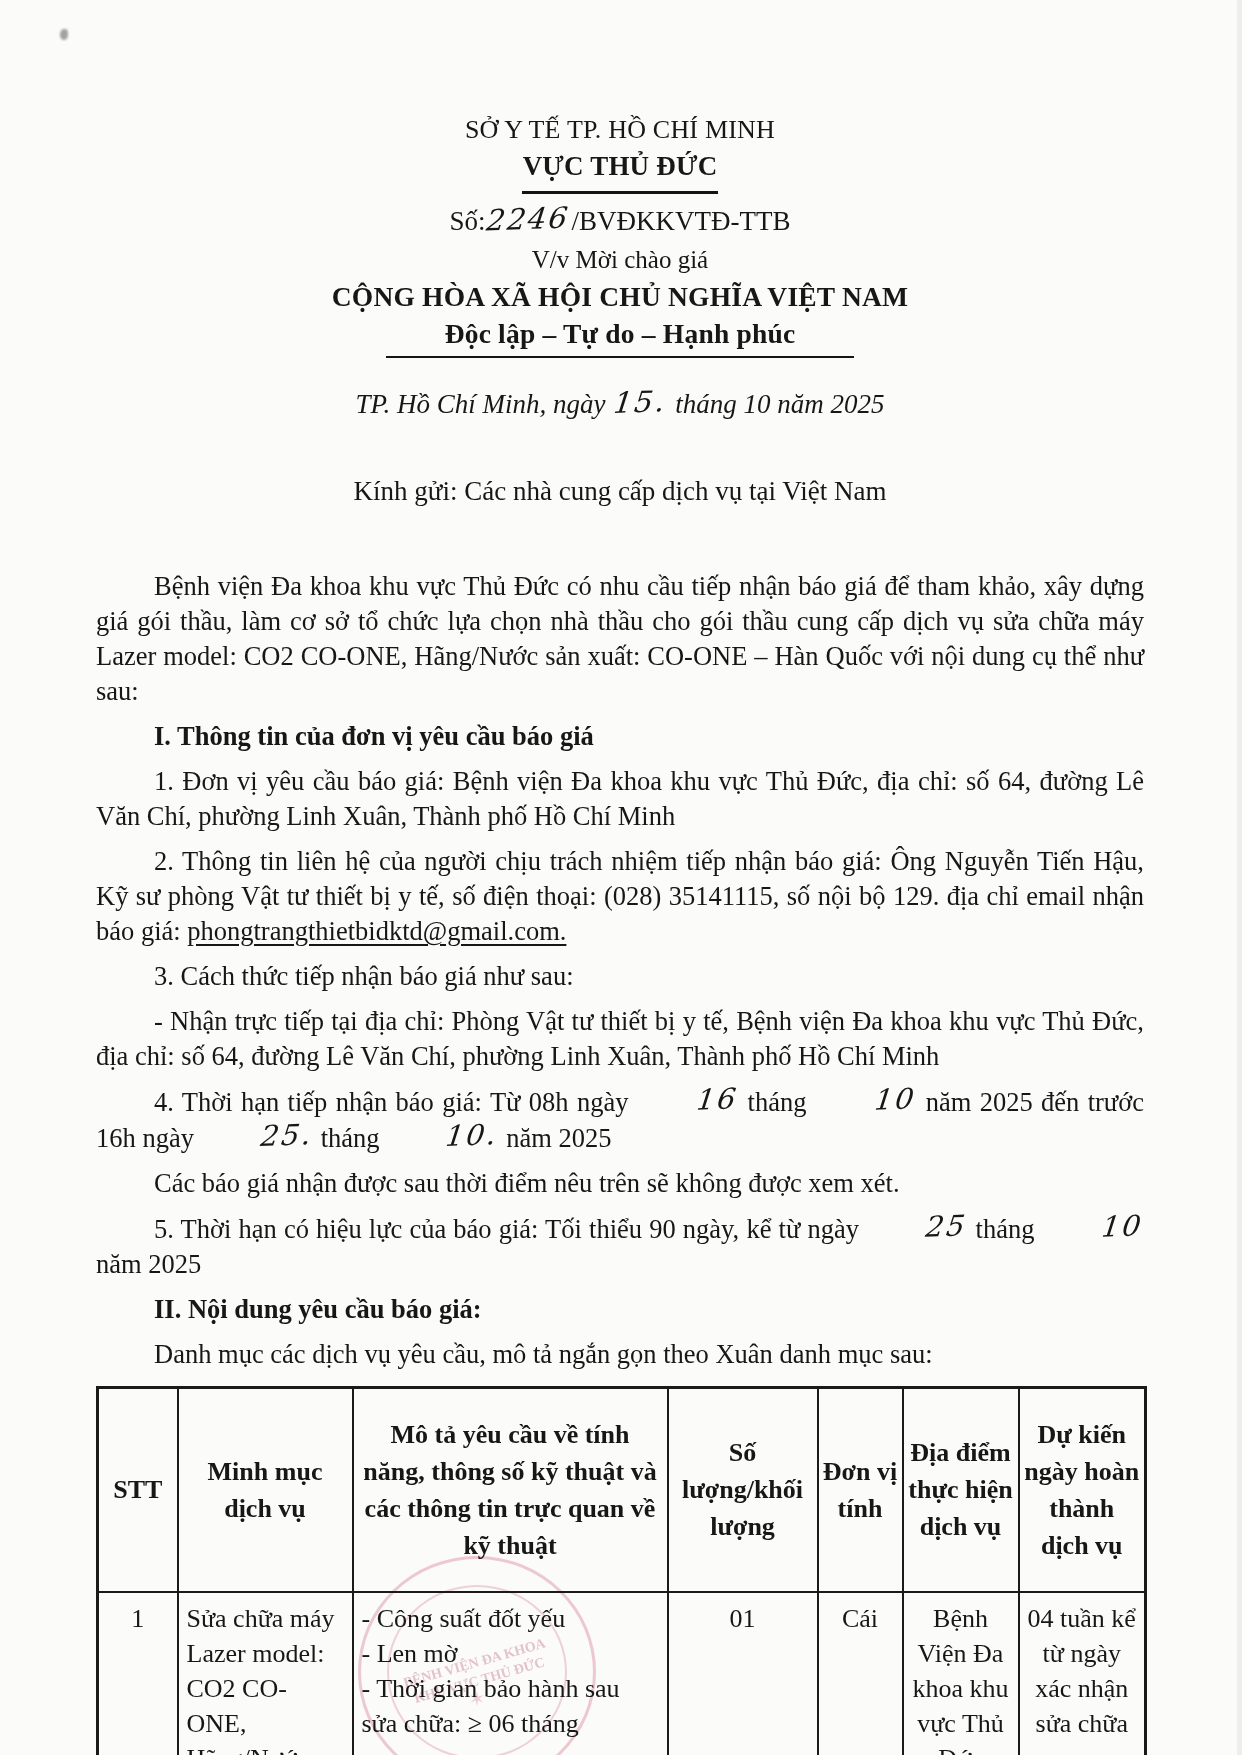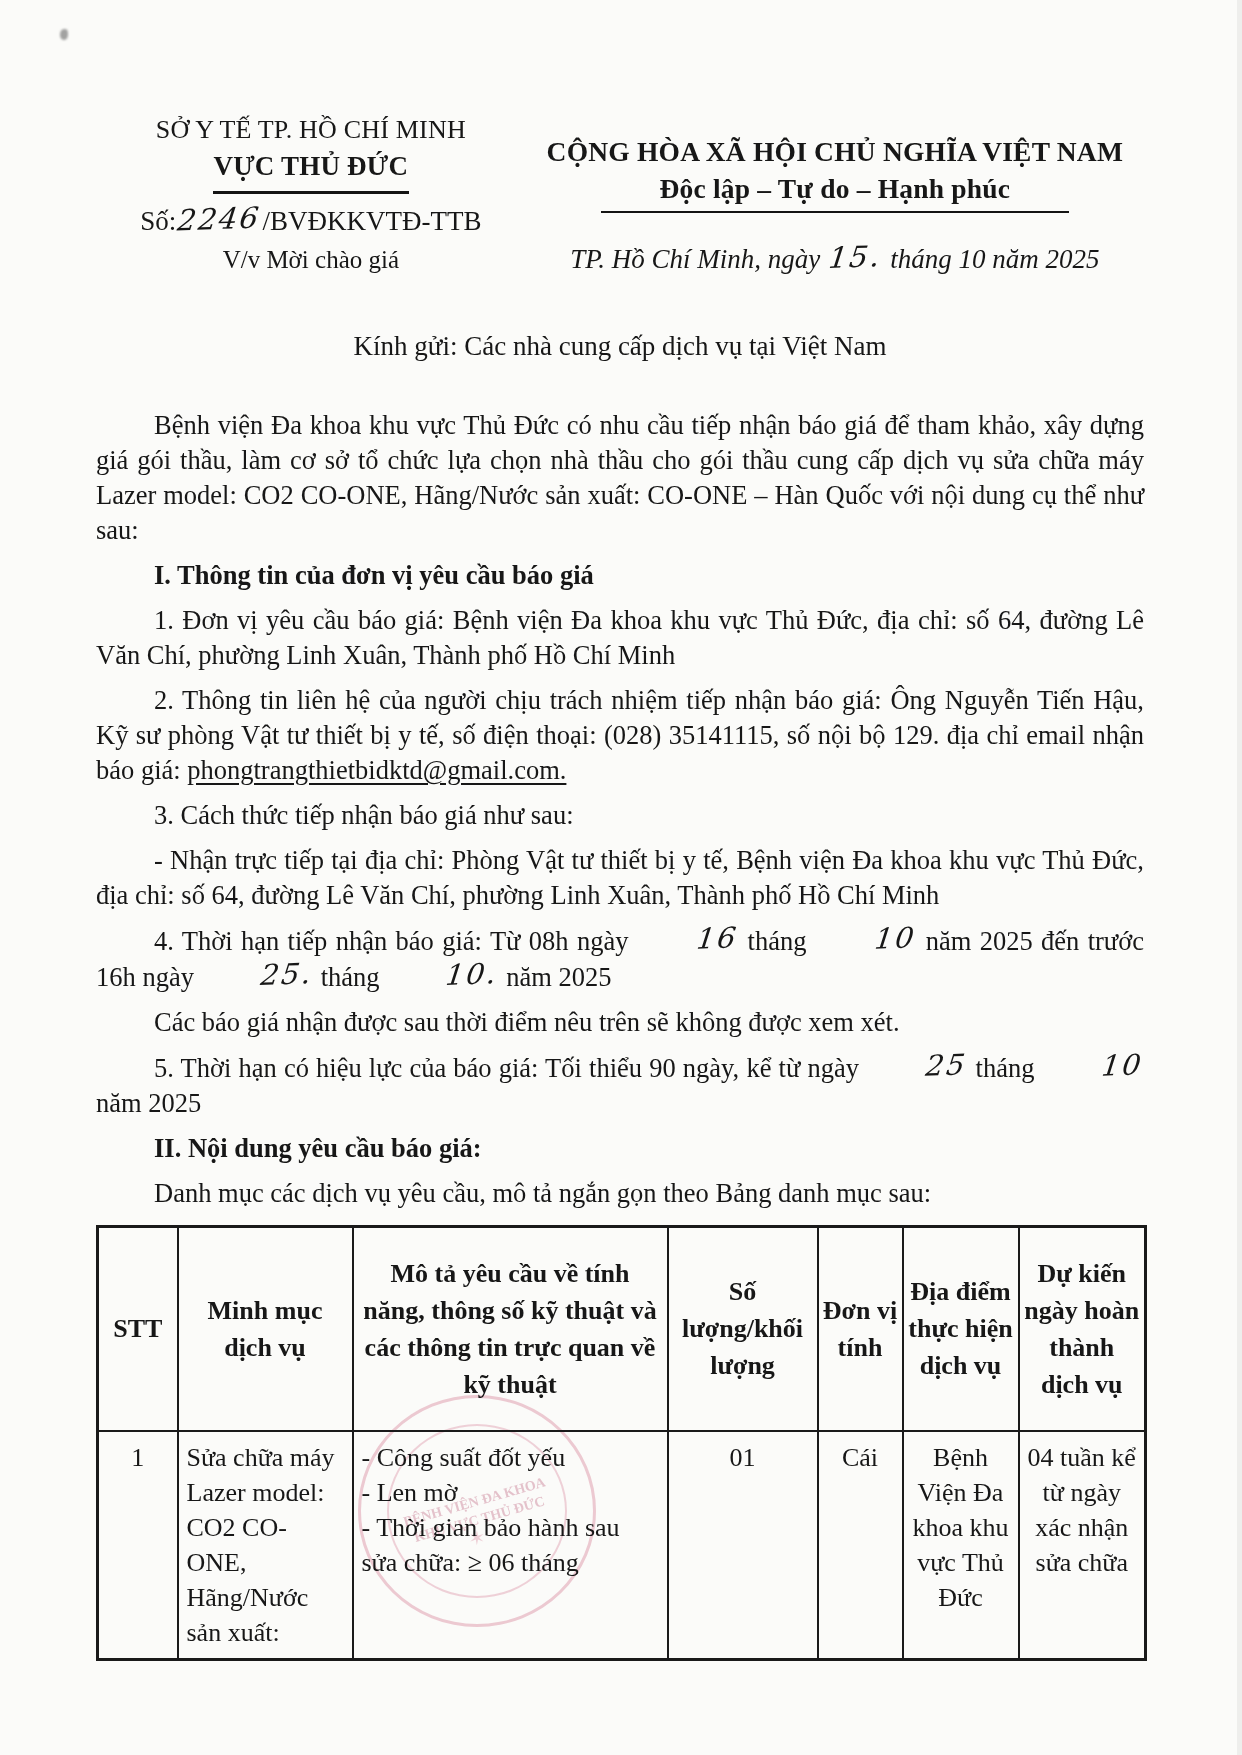--- a/index.html
+++ b/index.html
@@ -18,21 +18,21 @@
     font-family:"Liberation Serif","DejaVu Serif",serif;
     box-sizing:border-box;
     padding:112px 98px 0 96px;
     overflow:hidden;
   }
   
   .speck{position:absolute;left:60px;top:29px;width:8px;height:11px;background:rgba(90,90,90,.55);border-radius:50% 40% 50% 45%;filter:blur(1px);}
   .scan-edge{position:absolute;right:0;top:0;width:5px;height:100%;background:rgba(0,0,0,.05);}
 
   
-  .header{display:flex;align-items:flex-end;}
+  .header{display:flex;align-items:center;flex-direction:column;}
   .header-left{width:41%;text-align:center;line-height:36px;}
   .header-right{width:59%;text-align:center;line-height:37px;}
   .h-normal{font-size:26px;letter-spacing:.2px;}
   .h-bold{font-size:27px;font-weight:bold;letter-spacing:.2px;}
   .h-bold.big{font-size:27.5px;}
   .rule-left{width:196px;border-top:3px solid #141414;margin:7px auto 8px;}
   .rule-right{width:468px;border-top:2.5px solid #141414;margin:4px auto 0;}
   .so-line{font-size:27px;margin-top:2px;white-space:nowrap;}
   .subject{font-size:25px;margin-top:3px;}
   .date-line{font-style:italic;font-size:27px;margin-top:27px;white-space:nowrap;}
@@ -48,21 +48,21 @@
     position:relative;
     top:-1px;
     padding:0 2px;
   }
 
   
   .salutation{
     text-align:center;
     font-size:27px;
     margin-top:53px;
-    margin-bottom:46px;
+    margin-bottom:62px;
   }
   .para{
     margin:0 0 10px 0;
     font-size:26.5px;
     line-height:35px;
     text-align:justify;
     text-indent:58px;
   }
   .para.bold{font-weight:bold;}
   .email{text-decoration:underline;text-underline-offset:4px;}
@@ -181,21 +181,21 @@
   <p class="para">- Nhận trực tiếp tại địa chỉ: Phòng Vật tư thiết bị y tế, Bệnh viện Đa khoa khu vực Thủ Đức, địa chỉ: số 64, đường Lê Văn Chí, phường Linh Xuân, Thành phố Hồ Chí Minh</p>
 
   <p class="para"><span>4. Thời hạn tiếp nhận báo giá: Từ 08h ngày </span><span class="hw">16</span><span> tháng </span><span class="hw">10</span><span> năm 2025 đến trước 16h ngày </span><span class="hw">25.</span><span> tháng </span><span class="hw">10.</span><span> năm 2025</span></p>
 
   <p class="para">Các báo giá nhận được sau thời điểm nêu trên sẽ không được xem xét.</p>
 
   <p class="para"><span>5. Thời hạn có hiệu lực của báo giá: Tối thiểu 90 ngày, kể từ ngày </span><span class="hw">25</span><span> tháng </span><span class="hw">10</span><span> năm 2025</span></p>
 
   <p class="para bold">II. Nội dung yêu cầu báo giá:</p>
 
-  <p class="para">Danh mục các dịch vụ yêu cầu, mô tả ngắn gọn theo Bảng danh mục sau:</p>
+  <p class="para">Danh mục các dịch vụ yêu cầu, mô tả ngắn gọn theo Xuân danh mục sau:</p>
 
   <div class="table-wrap">
     <div class="stamp">
       <div class="inner"></div>
       <div class="stamp-text">BỆNH VIỆN ĐA KHOA KHU VỰC THỦ ĐỨC</div>
       <div class="star">✶</div>
     </div>
     <table class="svc">
       <colgroup>
         <col style="width:80px">

